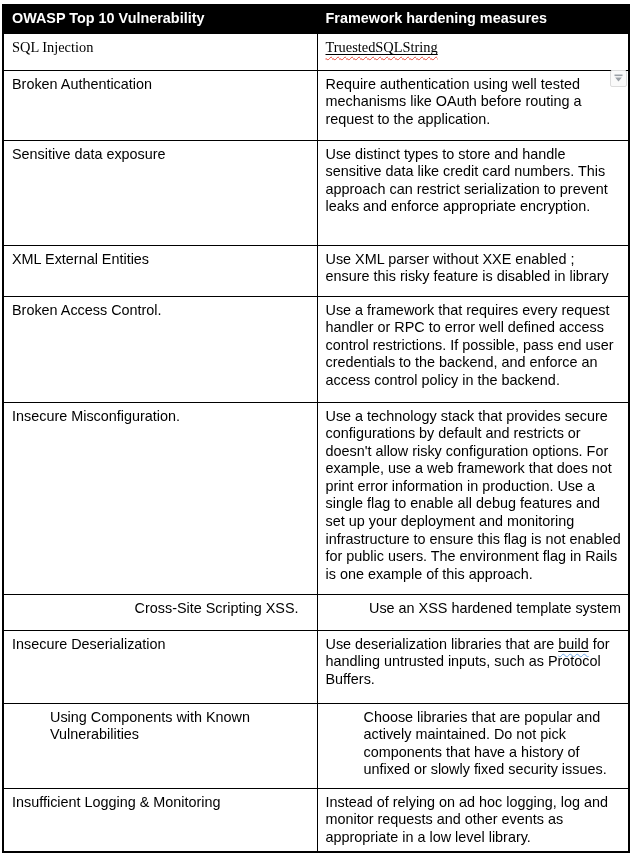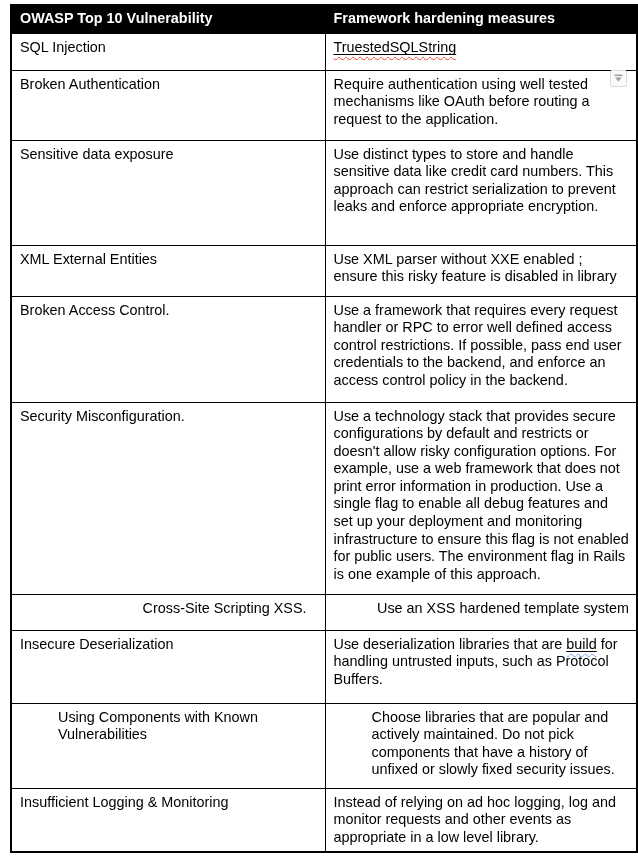--- a/index.html
+++ b/index.html
@@ -16,21 +16,20 @@
     overflow: hidden;
   }
   table.vuln-table {
     position: absolute;
     left: 2px;
     top: 4px;
     width: 626px;
     border-collapse: collapse;
     table-layout: fixed;
     border: 2px solid var(--border-color, #000);
-    margin-left: 8px;
   }
   col.c1 { width: 314px; }
   col.c2 { width: 312px; }
   th, td {
     border: 1.5px solid var(--border-color, #000);
     vertical-align: top;
     box-sizing: border-box;
     font-size: 14.4px;
     line-height: 17.6px;
     color: var(--body-text, #000);
@@ -40,21 +39,21 @@
     background: var(--header-bg, #000);
     color: var(--header-text, #fff);
     font-weight: bold;
     text-align: left;
     padding: 4px 7px 4px 8px;
     height: 28px;
   }
   td { padding: 5px 7px 5px 8px; }
   td.cell-vuln { padding-right: 18px; }
   
-  tbody tr:nth-child(1)  td { height: 37px;  }
+  tbody tr:nth-child(1)  td { height: 37px; font-family: Liberation Serif, serif;  }
   tbody tr:nth-child(2)  td { height: 70px;  }
   tbody tr:nth-child(3)  td { height: 105px; }
   tbody tr:nth-child(4)  td { height: 51px;  }
   tbody tr:nth-child(5)  td { height: 106px; }
   tbody tr:nth-child(6)  td { height: 192px; }
   tbody tr:nth-child(7)  td { height: 36px; text-align: right;  }
   tbody tr:nth-child(8)  td { height: 73px;  }
   tbody tr:nth-child(9)  td { height: 85px; padding-left: 46px;  }
   tbody tr:nth-child(10) td { height: 50px;  }
 
@@ -122,21 +121,21 @@
         </tr>
         <tr>
           <td class="cell-vuln">XML External Entities</td>
           <td class="cell-measure"><span>Use XML parser without XXE enabled ; ensure this risky feature is disabled in library</span></td>
         </tr>
         <tr>
           <td class="cell-vuln">Broken Access Control.</td>
           <td class="cell-measure"><span>Use a framework that requires every request handler or RPC to error well defined access control restrictions. If possible, pass end user credentials to the backend, and enforce an access control policy in the backend.</span></td>
         </tr>
         <tr>
-          <td class="cell-vuln">Security Misconfiguration.</td>
+          <td class="cell-vuln">Insecure Misconfiguration.</td>
           <td class="cell-measure"><span>Use a technology stack that provides secure configurations by default and restricts or doesn't allow risky configuration options. For example, use a web framework that does not print error information in production. Use a single flag to enable all debug features and set up your deployment and monitoring infrastructure to ensure this flag is not enabled for public users. The environment flag in Rails is one example of this approach.</span></td>
         </tr>
         <tr>
           <td class="cell-vuln">Cross-Site Scripting XSS.</td>
           <td class="cell-measure"><span>Use an XSS hardened template system</span></td>
         </tr>
         <tr>
           <td class="cell-vuln">Insecure Deserialization</td>
           <td class="cell-measure"><span>Use deserialization libraries that are </span><span class="u-solid"><span class="squiggle-blue">build</span></span><span> for handling untrusted inputs, such as Protocol Buffers.</span></td>
         </tr>

